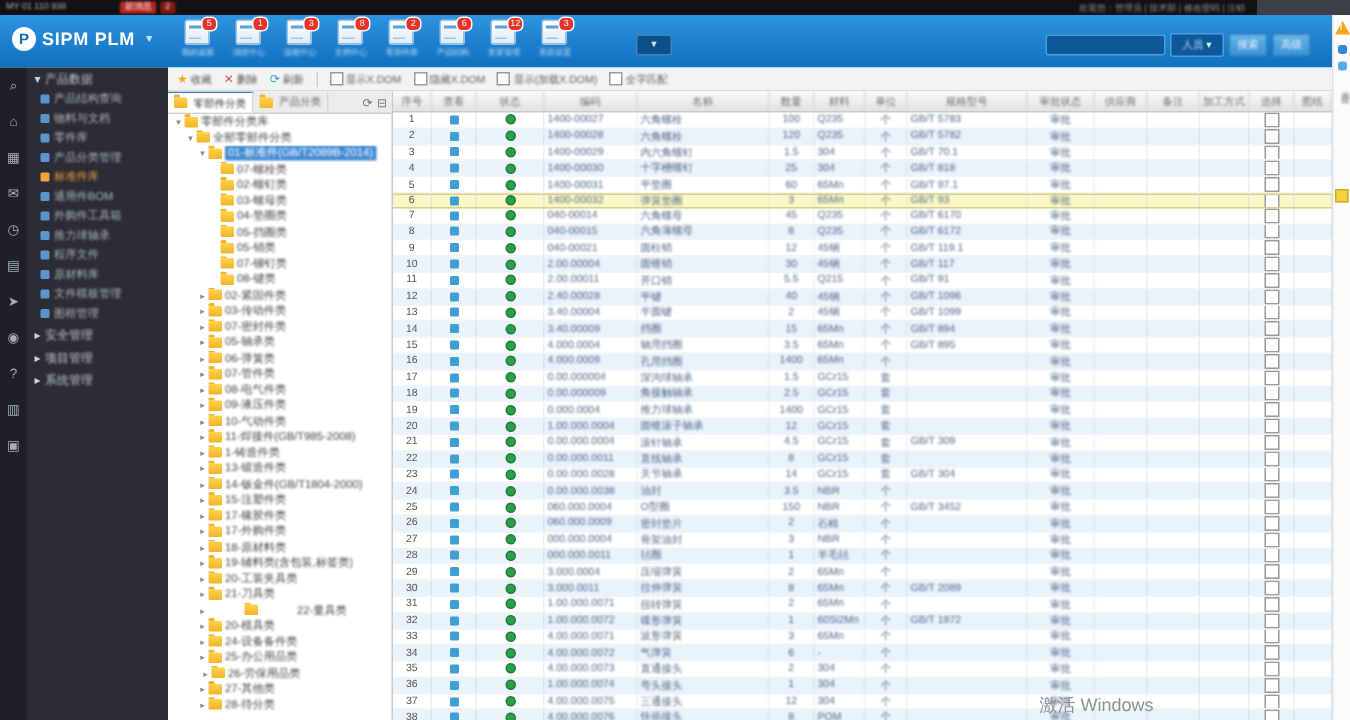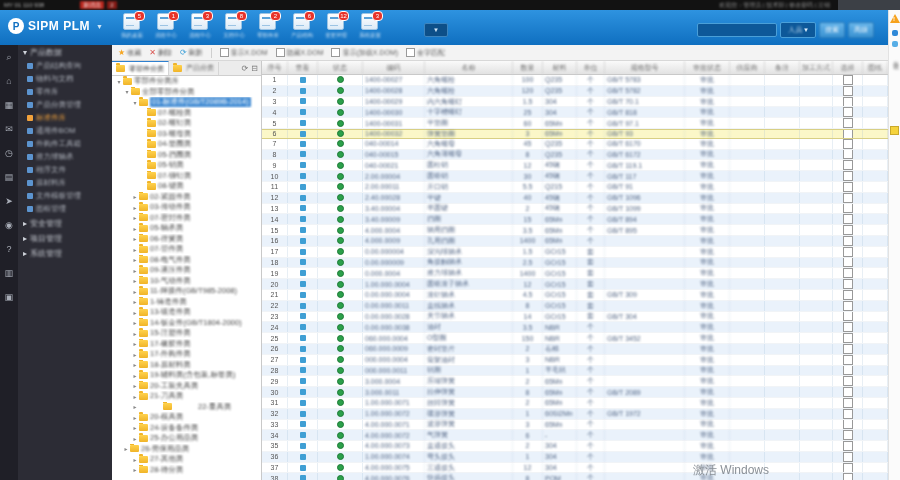--- a/index.html
+++ b/index.html
@@ -474,21 +474,21 @@
       <div class="tnode" style="padding-left: 19px;">
         <span class="texp">▸</span>
         <span class="folder"></span>
         <span class="tlabel blur">24-设备备件类</span>
       </div>
       <div class="tnode" style="padding-left: 19px;">
         <span class="texp">▸</span>
         <span class="folder"></span>
         <span class="tlabel blur">25-办公用品类</span>
       </div>
-      <div class="tnode" style="padding-left: 10px;">
+      <div class="tnode" style="padding-left: 21px;">
         <span class="texp">▸</span>
         <span class="folder"></span>
         <span class="tlabel blur">26-劳保用品类</span>
       </div>
       <div class="tnode" style="padding-left: 19px;">
         <span class="texp">▸</span>
         <span class="folder"></span>
         <span class="tlabel blur">27-其他类</span>
       </div>
       <div class="tnode" style="padding-left: 19px;">

